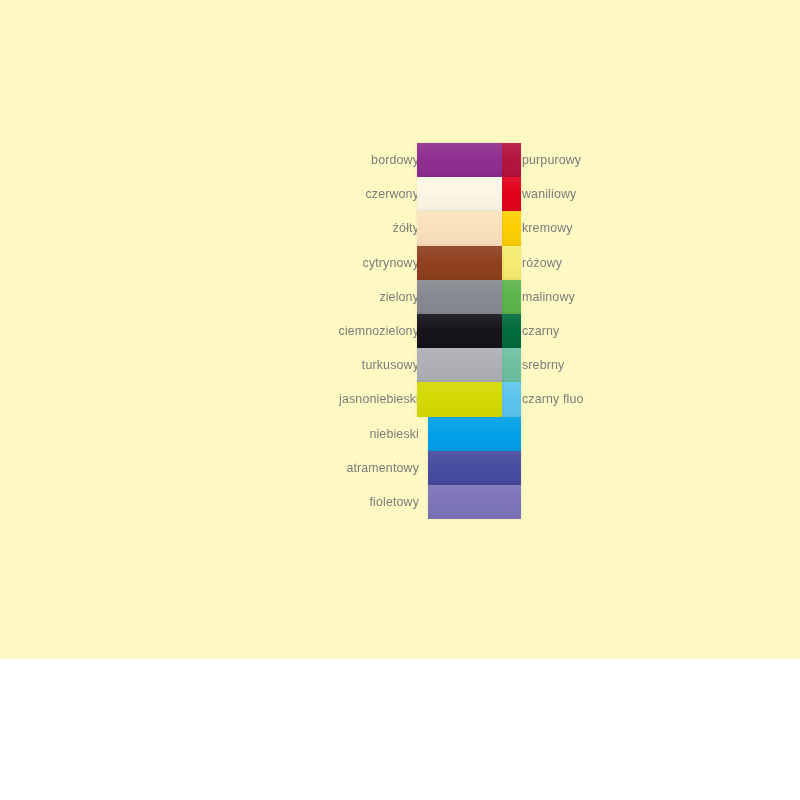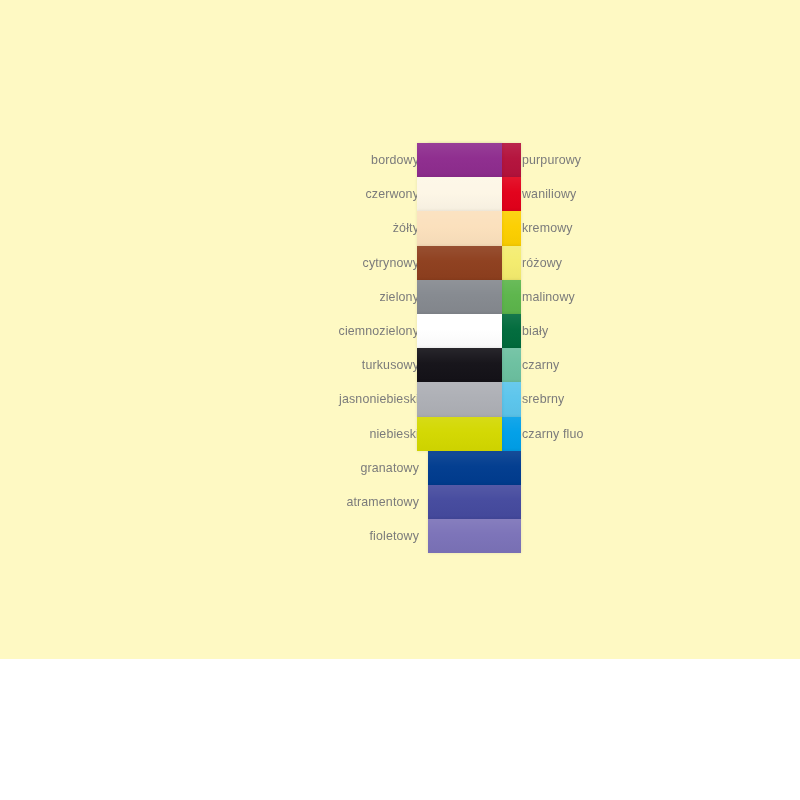--- a/index.html
+++ b/index.html
@@ -129,24 +129,20 @@
       </div>
       <div class="color-row">
         <div class="swatch" style="background-color: rgb(91, 197, 236);"></div>
         <div class="color-label">jasnoniebieski</div>
       </div>
       <div class="color-row">
         <div class="swatch" style="background-color: rgb(0, 159, 232);"></div>
         <div class="color-label">niebieski</div>
       </div>
       <div class="color-row">
-        <div class="swatch" style="background-color: rgb(0, 60, 143);"></div>
-        <div class="color-label">granatowy</div>
-      </div>
-      <div class="color-row">
         <div class="swatch" style="background-color: rgb(69, 74, 158);"></div>
         <div class="color-label">atramentowy</div>
       </div>
       <div class="color-row">
         <div class="swatch" style="background-color: rgb(123, 114, 184);"></div>
         <div class="color-label">fioletowy</div>
       </div>
     </div>
 
   <div class="palette-column" id="column-cool">
@@ -164,24 +160,20 @@
       </div>
       <div class="color-row">
         <div class="swatch" style="background-color: rgb(142, 63, 30);"></div>
         <div class="color-label">różowy</div>
       </div>
       <div class="color-row">
         <div class="swatch" style="background-color: rgb(133, 137, 143);"></div>
         <div class="color-label">malinowy</div>
       </div>
       <div class="color-row">
-        <div class="swatch" style="background-color: rgb(255, 255, 255);"></div>
-        <div class="color-label">biały</div>
-      </div>
-      <div class="color-row">
         <div class="swatch" style="background-color: rgb(20, 18, 24);"></div>
         <div class="color-label">czarny</div>
       </div>
       <div class="color-row">
         <div class="swatch" style="background-color: rgb(173, 175, 181);"></div>
         <div class="color-label">srebrny</div>
       </div>
       <div class="color-row">
         <div class="swatch" style="background-color: rgb(211, 216, 0);"></div>
         <div class="color-label">czarny fluo</div>

